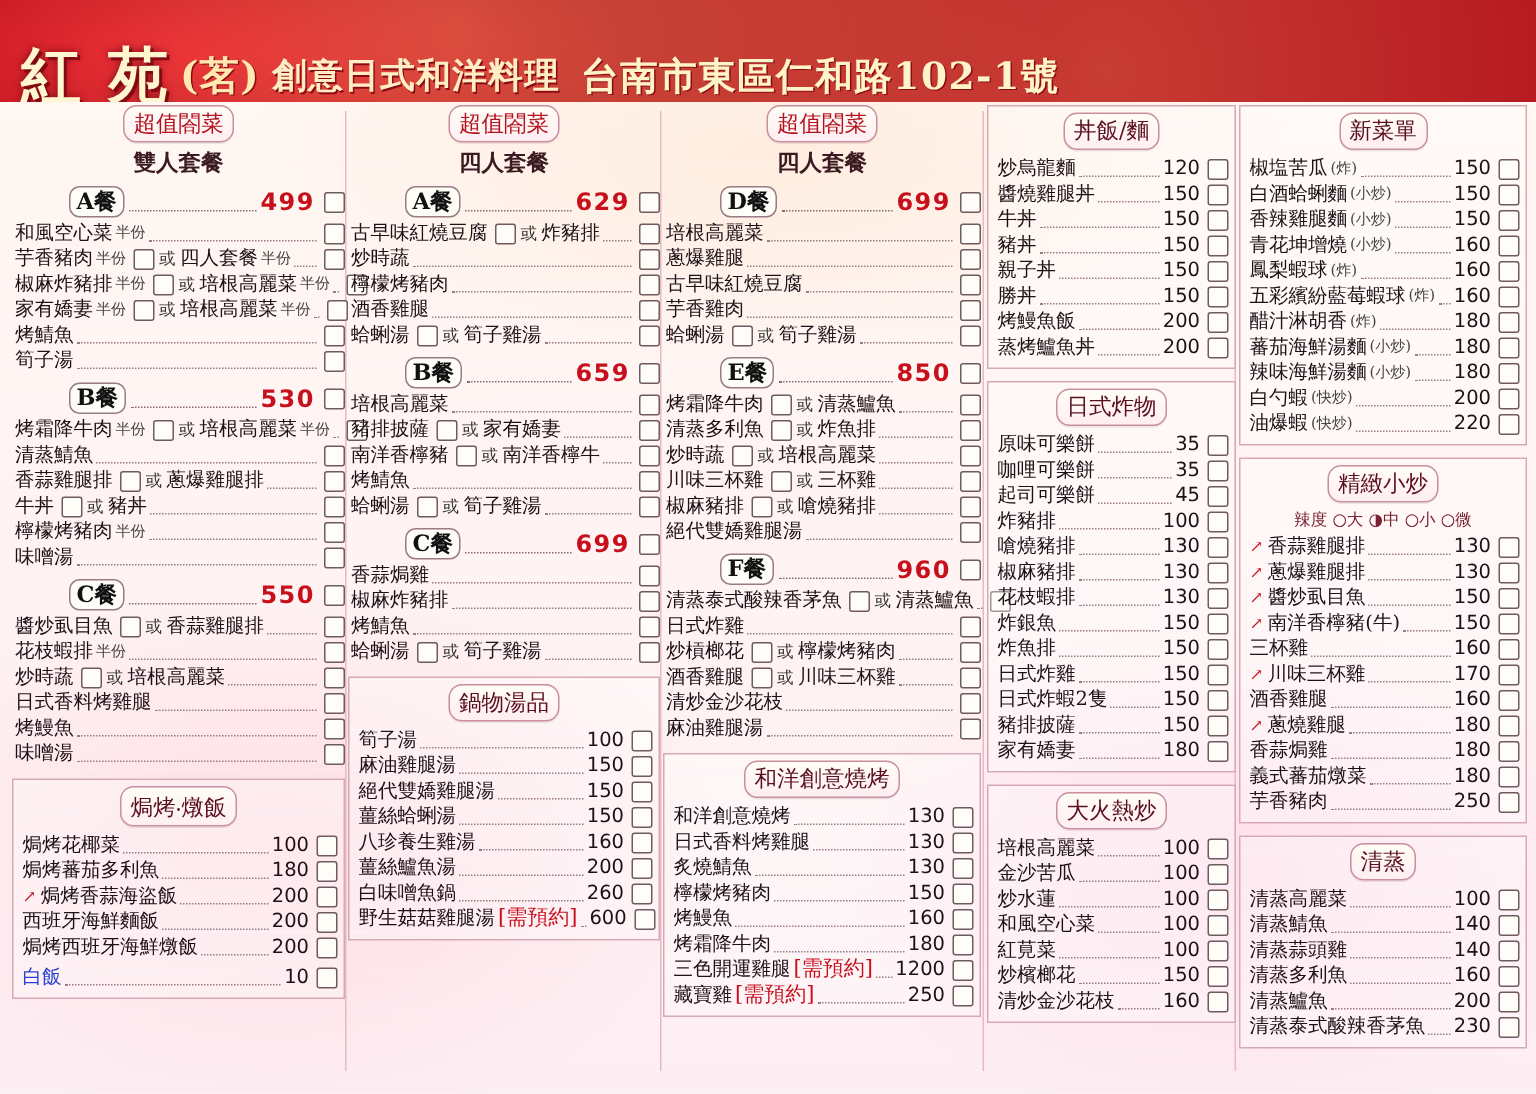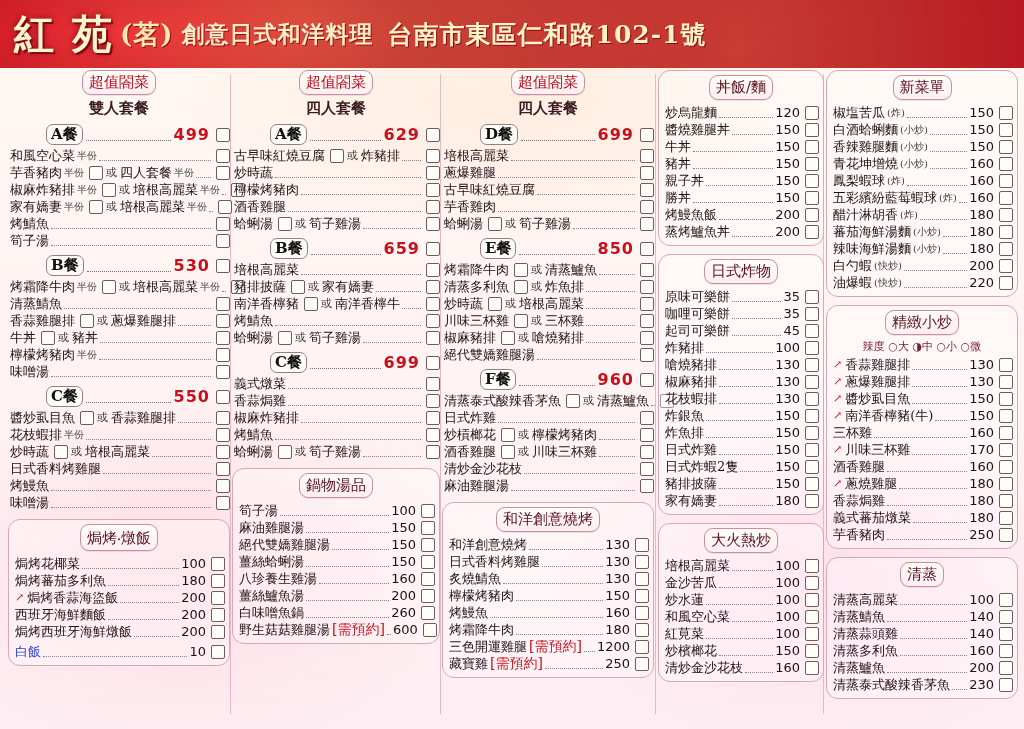--- a/index.html
+++ b/index.html
@@ -35,21 +35,21 @@
   }
   .banner:after{
     content:"";position:absolute;inset:0;
     background:
       radial-gradient(circle at 30% 30%, rgba(255,190,120,.35), rgba(255,190,120,0) 55%),
       radial-gradient(circle at 72% 70%, rgba(255,170,110,.30), rgba(255,170,110,0) 55%);
     pointer-events:none;
   }
   .banner-inner{
     position:relative;z-index:2;display:flex;align-items:center;
-    height:68px;padding:0 14px;gap:6px;
+    height:68px;padding:16px 14px;gap:6px;
   }
   .brand-big{
     font-family:"DejaVu Serif","Liberation Serif",serif;
     font-size:40px;font-weight:bold;color:#fff5cf;
     text-shadow:0 0 6px #7a0a12, 2px 2px 0 #8a0b14;
     letter-spacing:2px;
   }
   .brand-sub{
     font-family:"DejaVu Serif","Liberation Serif",serif;
     font-size:26px;font-weight:bold;color:#ffe9b0;
@@ -130,21 +130,21 @@
   .item .nm{flex:0 0 auto;}
   .item .half{font-size:10px;color:#444;}
   .item .orr{font-size:11px;color:#333;margin:0 1px;}
   .item .ln{flex:1 1 auto;border-bottom:1px dotted #9b7c84;height:10px;min-width:4px;}
   .item .pr{
     flex:0 0 auto;font-family:"DejaVu Sans","Liberation Sans",sans-serif;
     font-size:13px;color:#1d1016;
   }
   .arrow{color:#c8101d;font-size:11px;margin-right:1px;}
   .box{
-    border:1px solid #d7a9b6;border-radius:12px;padding:4px 4px 5px 4px;
+    border:1px solid #d7a9b6;border-radius:0;padding:4px 4px 5px 4px;
     background:rgba(255,255,255,.35);
   }
   .spacer{height:8px;}
   .hotness{
     text-align:center;font-size:11px;color:#7a2030;margin:1px 0 2px 0;
     font-family:"DejaVu Serif","Liberation Serif",serif;
   }
   .note{font-size:14px;color:#c8101d;}
   .bai{font-size:13px;color:#2a3fd0;}
 </style>
@@ -442,25 +442,20 @@
             <span class="ln"></span>
             <span class="chk"></span>
           </div>
           <div class="setline">
             <span class="setname">C餐</span>
             <span class="dots"></span>
             <span class="setprice">699</span>
             <span class="chk"></span>
           </div>
           <div class="item">
-            <span class="nm">義式燉菜</span>
-            <span class="ln"></span>
-            <span class="chk"></span>
-          </div>
-          <div class="item">
             <span class="nm">香蒜焗雞</span>
             <span class="ln"></span>
             <span class="chk"></span>
           </div>
           <div class="item">
             <span class="nm">椒麻炸豬排</span>
             <span class="ln"></span>
             <span class="chk"></span>
           </div>
           <div class="item">

